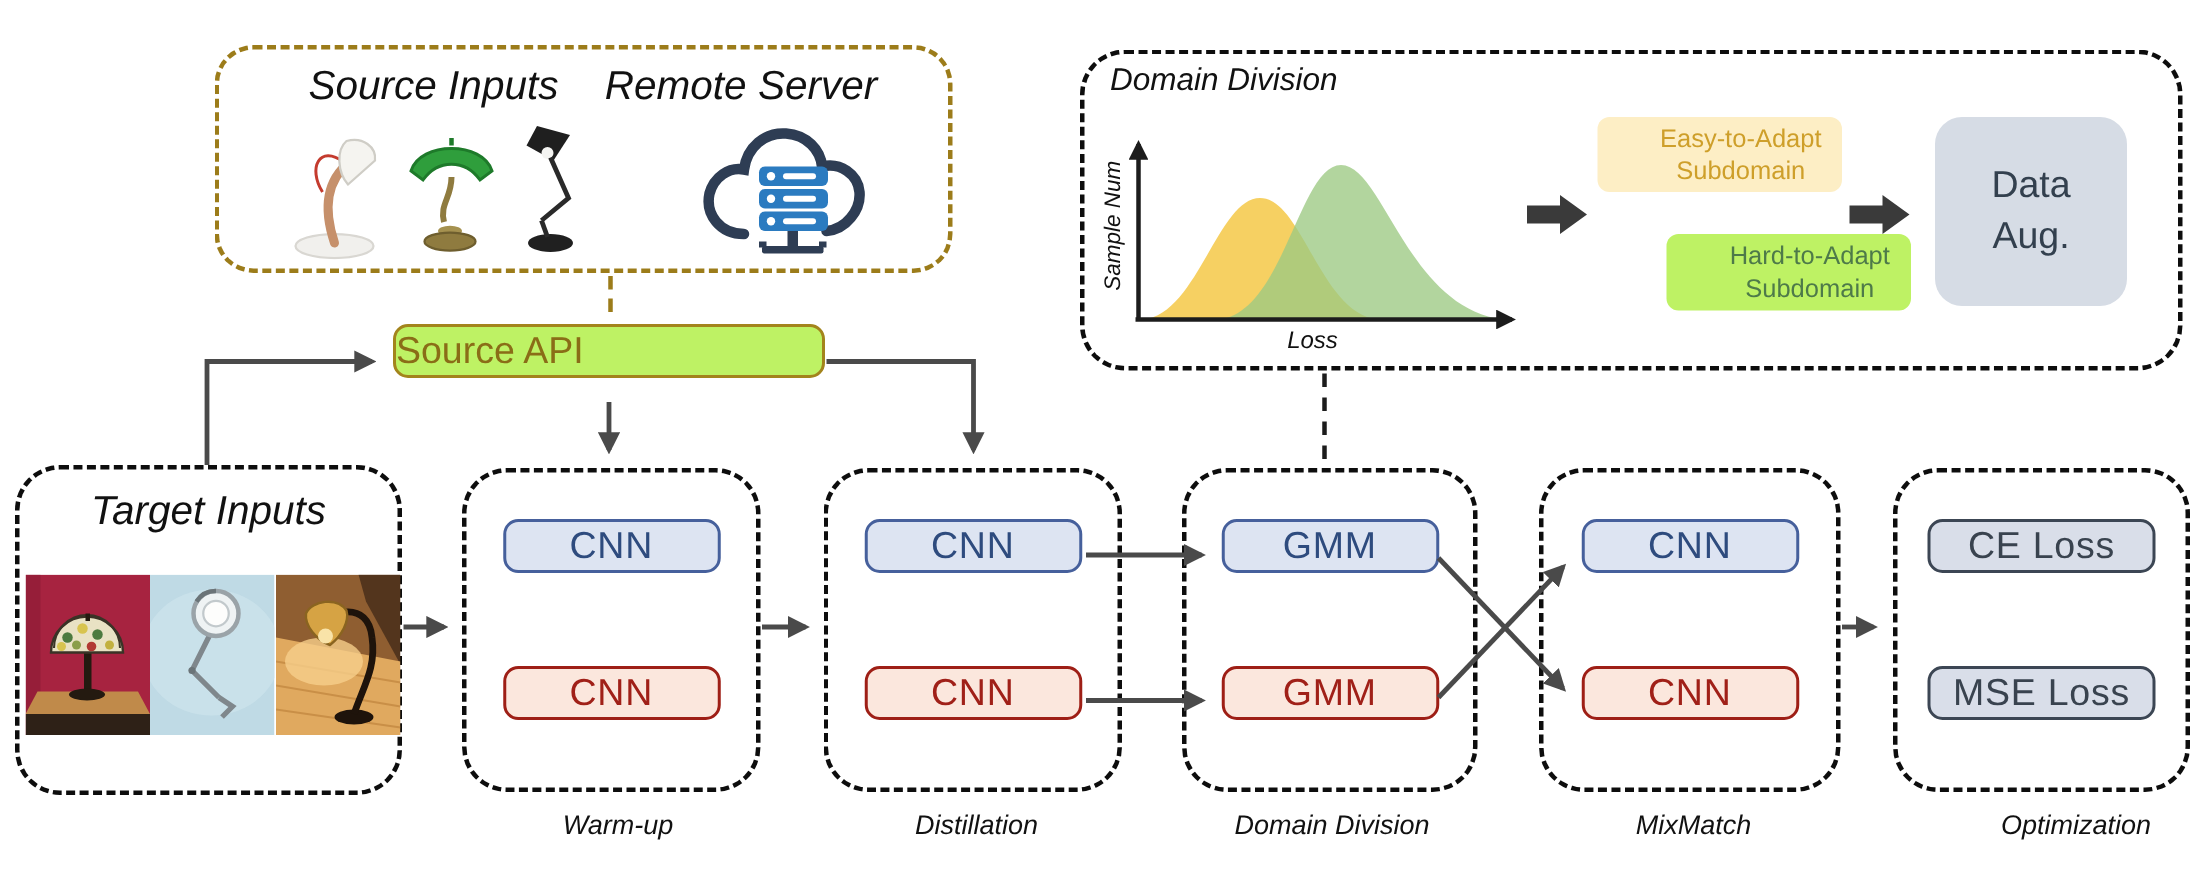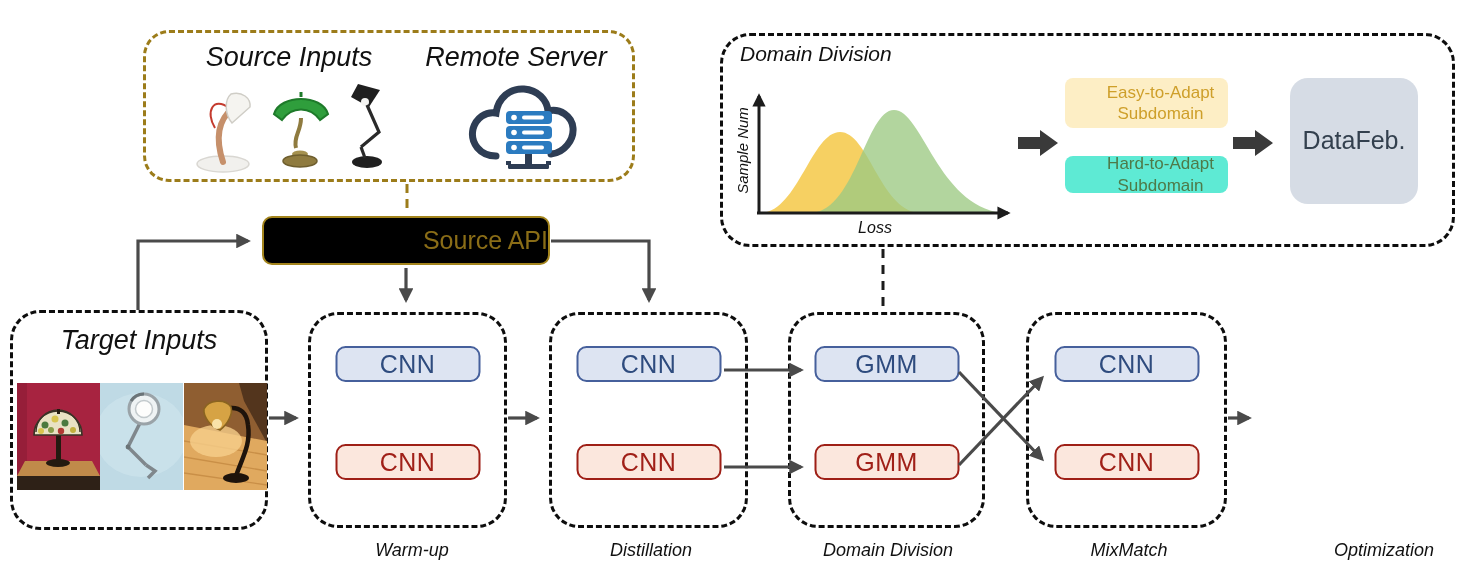--- a/index.html
+++ b/index.html
@@ -16,56 +16,56 @@
     display:flex;align-items:center;justify-content:center;
     font-size:25px;letter-spacing:.5px;z-index:2;
   }
   .chip.blue{background:#dde4f2;border:2.5px solid #46609c;color:#2e4b7e;}
   .chip.red{background:#fbe7dd;border:2.5px solid #9e1f16;color:#a02018;}
   .chip.gray{background:#d9dee9;border:2.5px solid #3c4654;color:#39434f;width:152px;}
   .chip.top{top:31px;}
   .chip.bot{top:129px;}
   .stage-label{position:absolute;top:540px;transform:translateX(-50%);font-style:italic;font-size:18px;color:#111;white-space:nowrap;z-index:3;}
   .api-box{
-    position:absolute;left:262px;top:216px;width:288px;height:49px;box-sizing:border-box;
-    background:#000000;border:2.5px solid #a3841c;border-radius:10px;
-    display:flex;align-items:center;justify-content:flex-end;
+    position:absolute;left:262px;top:216px;width:288px;height:36px;box-sizing:border-box;
+    background:#bef264;border:2.5px solid #a3841c;border-radius:10px;
+    display:flex;align-items:center;justify-content:flex-start;
     font-size:25px;color:#8a6d17;z-index:2;
   }
   .subchip{
     position:absolute;box-sizing:border-box;border-radius:8px;z-index:2;
     display:flex;flex-direction:column;align-items:center;justify-content:center;
     font-size:17px;line-height:1.25;text-align:center;
   }
   .subchip span{display:block;margin-left:28px;}
   .easy{left:1065px;top:78px;width:163px;height:50px;background:#fdeec5;color:#ce9f2a;}
-  .hard{left:1065px;top:156px;width:163px;height:37px;background:#5eead4;color:#4e7a49;}
+  .hard{left:1111px;top:156px;width:163px;height:51px;background:#bef264;color:#4e7a49;}
   .dataaug{
     position:absolute;left:1290px;top:78px;width:128px;height:126px;border-radius:18px;
     background:#d6dce5;color:#33404e;font-size:25px;line-height:1.35;
-    display:flex;flex-direction:row;align-items:center;justify-content:center;text-align:center;z-index:2;
+    display:flex;flex-direction:column;align-items:center;justify-content:center;text-align:center;z-index:2;
   }
   .dataaug span{display:block;}
   .axis-label{position:absolute;font-style:italic;color:#111;z-index:3;text-align:center;}
   .ylab{left:682px;top:142px;width:120px;font-size:15px;transform:rotate(-90deg);}
   .xlab{left:840px;top:219px;width:70px;font-size:16px;}
   .imgrow{position:absolute;left:4px;top:70px;width:250px;height:107px;display:flex;z-index:2;}
   .photo{width:83.3px;height:107px;overflow:hidden;}
   .src-art{position:absolute;z-index:2;}
   .overlay{position:absolute;left:0;top:0;z-index:5;pointer-events:none;}
   .hdr{position:absolute;font-style:italic;font-size:27px;color:#111;transform:translateX(-50%);white-space:nowrap;}
 </style>
 </head>
 <body>
 
 <div class="canvas">
 
   <div class="panel gold" style="left:143px;top:30px;width:492px;height:152px;"></div>
   <div class="hdr" style="left:289px;top:42px;">Source Inputs</div>
-  <div class="hdr" style="left:516px;top:42px;">Remote Server</div>
+  <div class="hdr" style="left:494px;top:42px;">Remote Server</div>
 
   <svg class="src-art" style="left:185px;top:78px;" width="77" height="95" viewBox="0 0 77 95">
     <ellipse cx="38" cy="86" rx="26" ry="8" fill="#f1f0ed" stroke="#d9d7d2" stroke-width="1.5"></ellipse>
     <path d="M44,30 C28,18 20,34 30,50" fill="none" stroke="#c43b2e" stroke-width="2"></path>
     <path d="M38,84 C30,60 33,42 48,30" fill="none" stroke="#c6906b" stroke-width="6" stroke-linecap="round"></path>
     <path d="M46,16 C57,13 66,20 65,29 L47,45 C40,37 39,22 46,16 Z" fill="#f5f4f0" stroke="#cfcdc6" stroke-width="1.5"></path>
   </svg>
   <svg class="src-art" style="left:270px;top:88px;" width="63" height="84" viewBox="0 0 63 84">
     <path d="M4,26 C10,6 52,6 58,26 L50,32 C40,18 22,18 12,32 Z" fill="#2f9e3c" stroke="#1e7a2a" stroke-width="2"></path>
     <path d="M31,9 l0,-5" stroke="#1e7a2a" stroke-width="3"></path>
@@ -113,21 +113,21 @@
   <div class="subchip easy">
     <span>Easy-to-Adapt</span>
     <span>Subdomain</span>
   </div>
   <div class="subchip hard">
     <span>Hard-to-Adapt</span>
     <span>Subdomain</span>
   </div>
   <div class="dataaug">
     <span>Data</span>
-    <span>Feb.</span>
+    <span>Aug.</span>
   </div>
 
   <div class="panel" style="left:10px;top:310px;width:258px;height:220px;">
     <div class="hdr" style="left:50%;top:12px;">Target Inputs</div>
     <div class="imgrow">
       <div class="photo">
         <svg width="83" height="107" viewBox="0 0 83 107">
           <rect width="83" height="107" fill="#a72340"></rect>
           <rect width="10" height="107" fill="#8f1d36" opacity=".7"></rect>
           <polygon points="8,78 75,78 83,93 0,93" fill="#c08a4a"></polygon>
@@ -183,20 +183,24 @@
     <div class="chip red bot">CNN</div>
   </div>
   <div class="panel" style="left:788px;top:312px;width:197px;height:216px;">
     <div class="chip blue top">GMM</div>
     <div class="chip red bot">GMM</div>
   </div>
   <div class="panel" style="left:1026px;top:312px;width:201px;height:216px;">
     <div class="chip blue top">CNN</div>
     <div class="chip red bot">CNN</div>
   </div>
+  <div class="panel" style="left:1262px;top:312px;width:198px;height:216px;">
+    <div class="chip gray top">CE Loss</div>
+    <div class="chip gray bot">MSE Loss</div>
+  </div>
 
   <div class="stage-label" style="left:412px;">Warm-up</div>
   <div class="stage-label" style="left:651px;">Distillation</div>
   <div class="stage-label" style="left:888px;">Domain Division</div>
   <div class="stage-label" style="left:1129px;">MixMatch</div>
   <div class="stage-label" style="left:1368px;margin-left:16px;">Optimization</div>
 
   <svg class="overlay" width="1471" height="580" viewBox="0 0 1471 580">
     <defs>
       <marker id="ah" viewBox="0 0 10 10" refX="8" refY="5" markerWidth="4.6" markerHeight="4.6" orient="auto-start-reverse">

